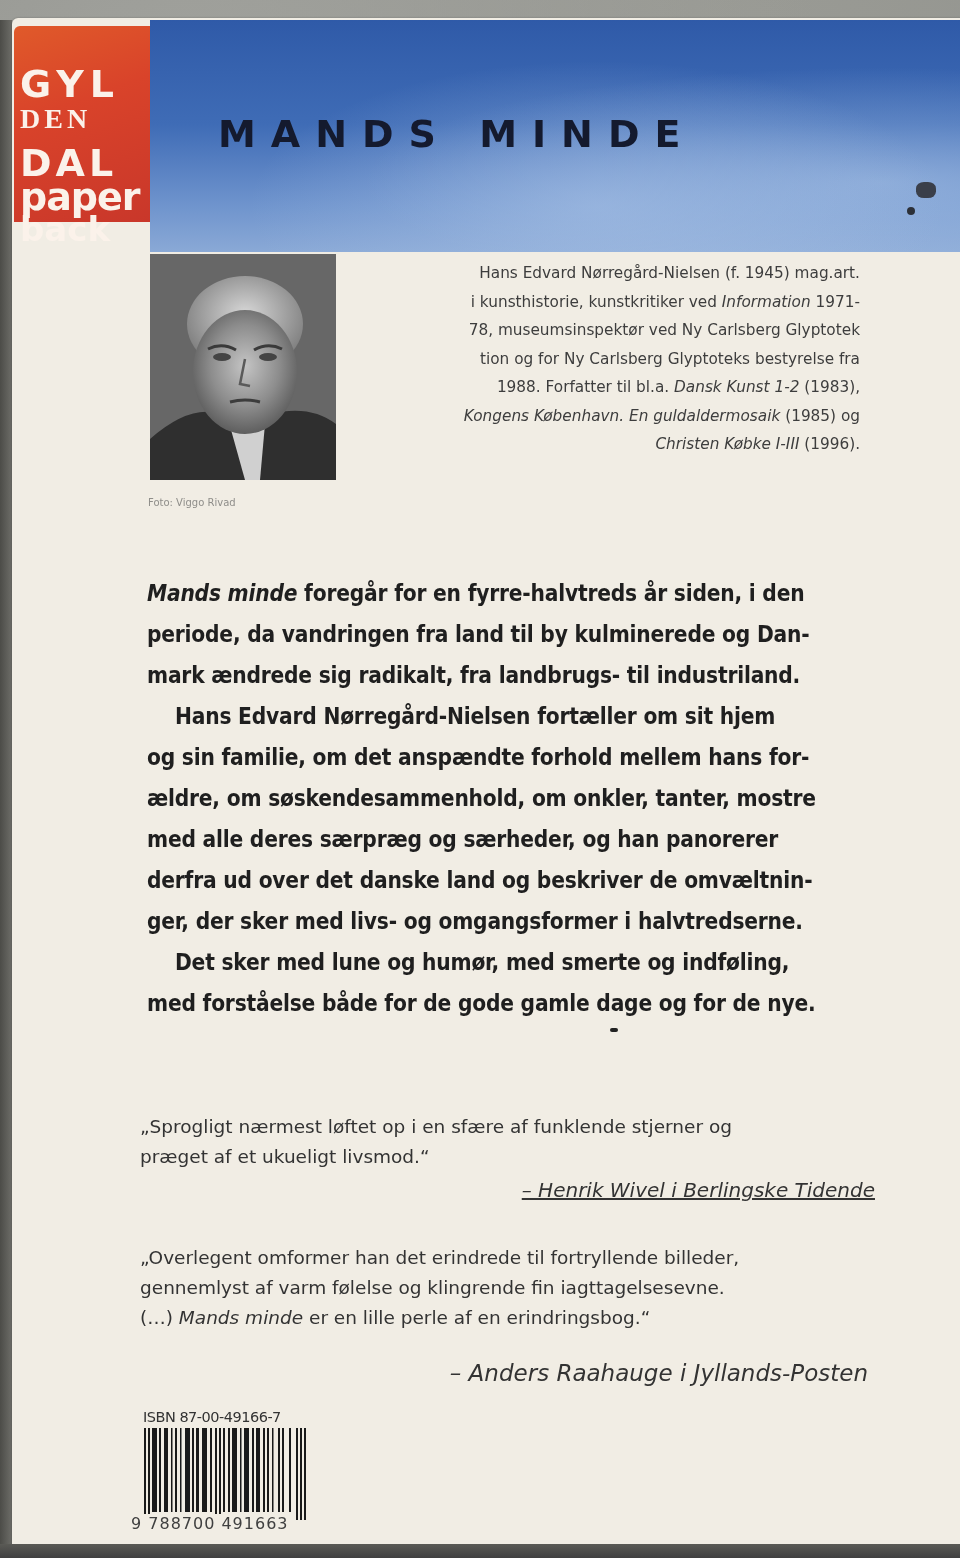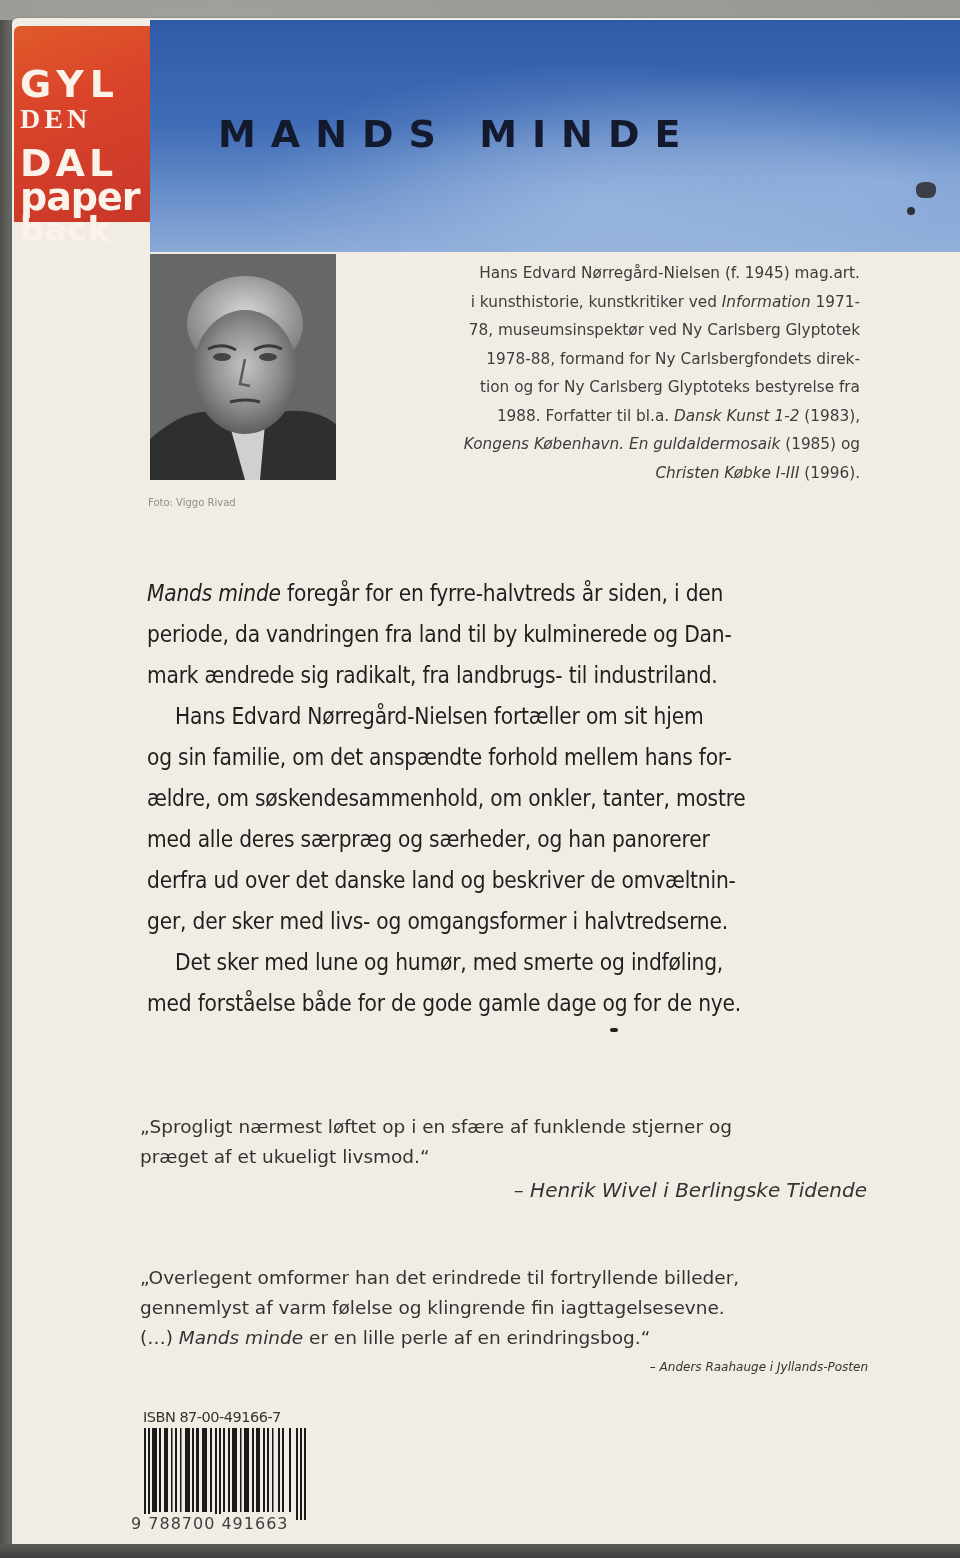--- a/index.html
+++ b/index.html
@@ -75,36 +75,36 @@
     color:#3d3d3d;
     text-align:right;
   }
   .bio i { font-style:italic;margin-top:19px; }
   .blurb {
     position:absolute; left:147px; top:573px; width:725px;
     font-family:"DejaVu Sans Condensed","DejaVu Sans", sans-serif;
     font-size:22.5px; line-height:41px; color:#1f1f1f;
     letter-spacing:-0.2px;
   }
-  .blurb .line { display:block; white-space:nowrap; }
+  .blurb .line { display:block; white-space:nowrap;font-weight:bold; }
   .blurb .indent { padding-left:28px; }
   .blurb i { font-style:italic; }
   .ornament { position:absolute; left:610px; top:1028px; width:8px; height:4px; background:#222; border-radius:2px; }
 
   .quote {
     position:absolute; left:140px; width:730px;
     font-family:"DejaVu Sans", sans-serif; font-size:18.5px; line-height:30px;
     color:#333;
   }
   .quote .line { display:block; white-space:nowrap; }
   .quote i { font-style:italic; }
   .q1 { top:1112px; }
-  .q1-attr { position:absolute; top:1178px; right:93px; font-style:italic; font-size:20px; color:#333; }
-  .q2 { top:1243px;margin-top:20px; }
-  .q2-attr { position:absolute; top:1360px; right:92px; font-style:italic; font-size:12px; color:#333; }
+  .q1-attr { position:absolute; top:1178px; right:85px; font-style:italic; font-size:20px; color:#333;text-decoration:underline; }
+  .q2 { top:1243px; }
+  .q2-attr { position:absolute; top:1360px; right:92px; font-style:italic; font-size:23px; color:#333; }
 
   .isbn {
     position:absolute; left:143px; top:1409px; font-size:14.5px; color:#333;
     font-family:"DejaVu Sans", sans-serif; letter-spacing:-0.5px;
   }
   .barcode {
     position:absolute; left:144px; top:1428px; width:164px; height:92px;
   }
   .barcode-digits {
     position:absolute; left:131px; top:1514px; font-size:16px; color:#404040;
@@ -158,21 +158,20 @@
     <path d="M95 105 L90 130 L100 132" stroke="#5a5a5a" stroke-width="2.5" fill="none"></path>
     <path d="M80 148 Q95 144 110 148" stroke="#3c3c3c" stroke-width="3" fill="none"></path>
   </svg>
 </div>
 <div class="photo-credit">Foto: Viggo Rivad</div>
 
 <div class="bio">
   <div>Hans Edvard Nørregård-Nielsen (f. 1945) mag.art.</div>
   <div><span>i kunsthistorie, kunstkritiker ved </span><i>Information</i><span> 1971-</span></div>
   <div>78, museumsinspektør ved Ny Carlsberg Glyptotek</div>
-  <div>1978-88, formand for Ny Carlsbergfondets direk-</div>
   <div>tion og for Ny Carlsberg Glyptoteks bestyrelse fra</div>
   <div><span>1988. Forfatter til bl.a. </span><i>Dansk Kunst 1-2</i><span> (1983),</span></div>
   <div><i>Kongens København. En guldaldermosaik</i><span> (1985) og</span></div>
   <div><i>Christen Købke I-III</i><span> (1996).</span></div>
 </div>
 
 <div class="blurb">
   <span class="line"><i>Mands minde</i><span> foregår for en fyrre-halvtreds år siden, i den</span></span>
   <span class="line">periode, da vandringen fra land til by kulminerede og Dan-</span>
   <span class="line">mark ændrede sig radikalt, fra landbrugs- til industriland.</span>

